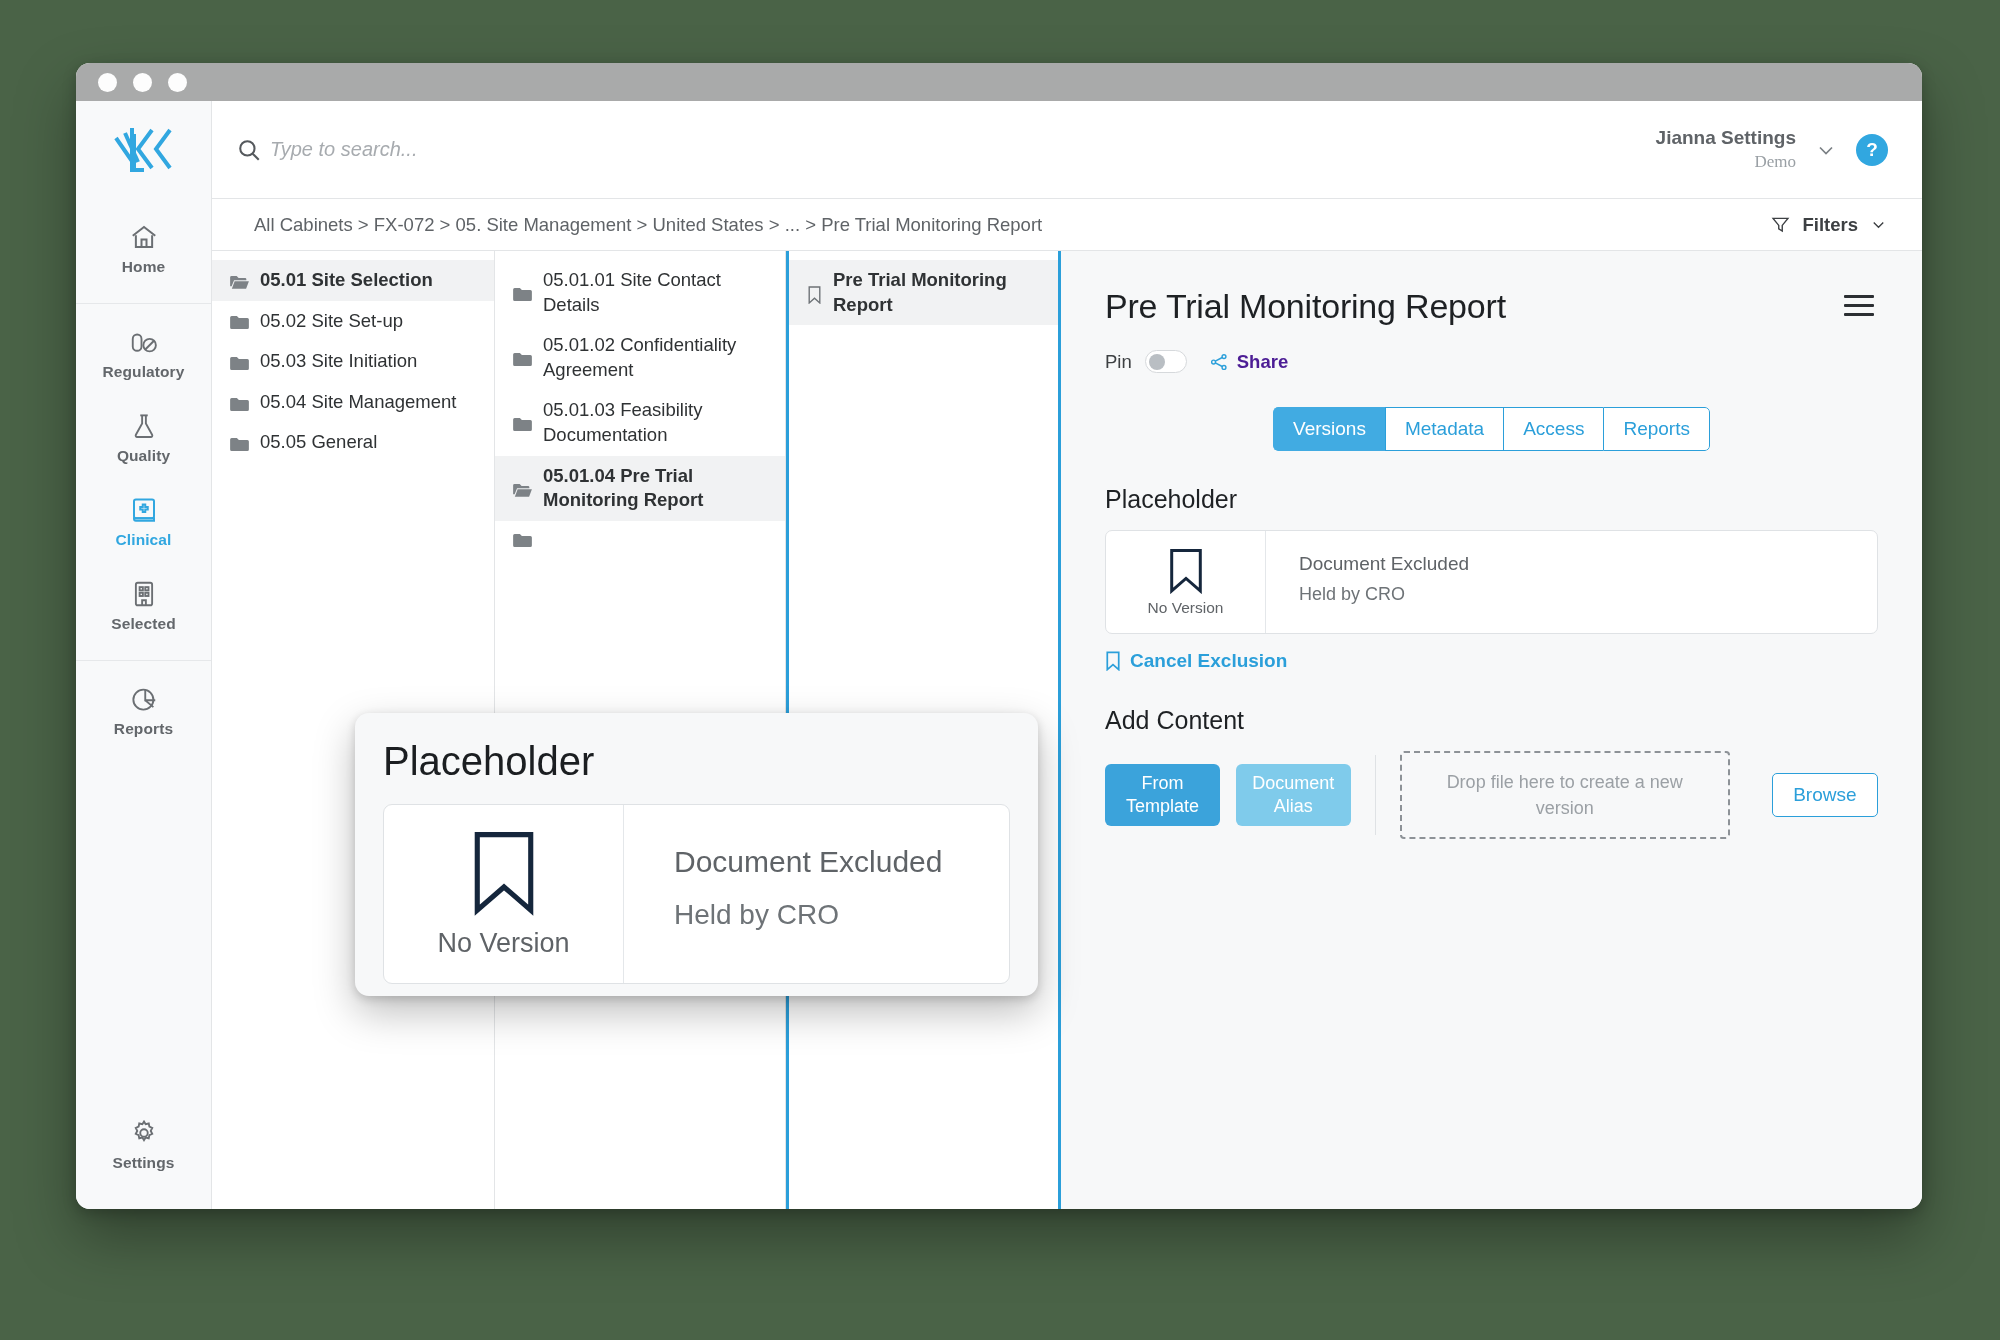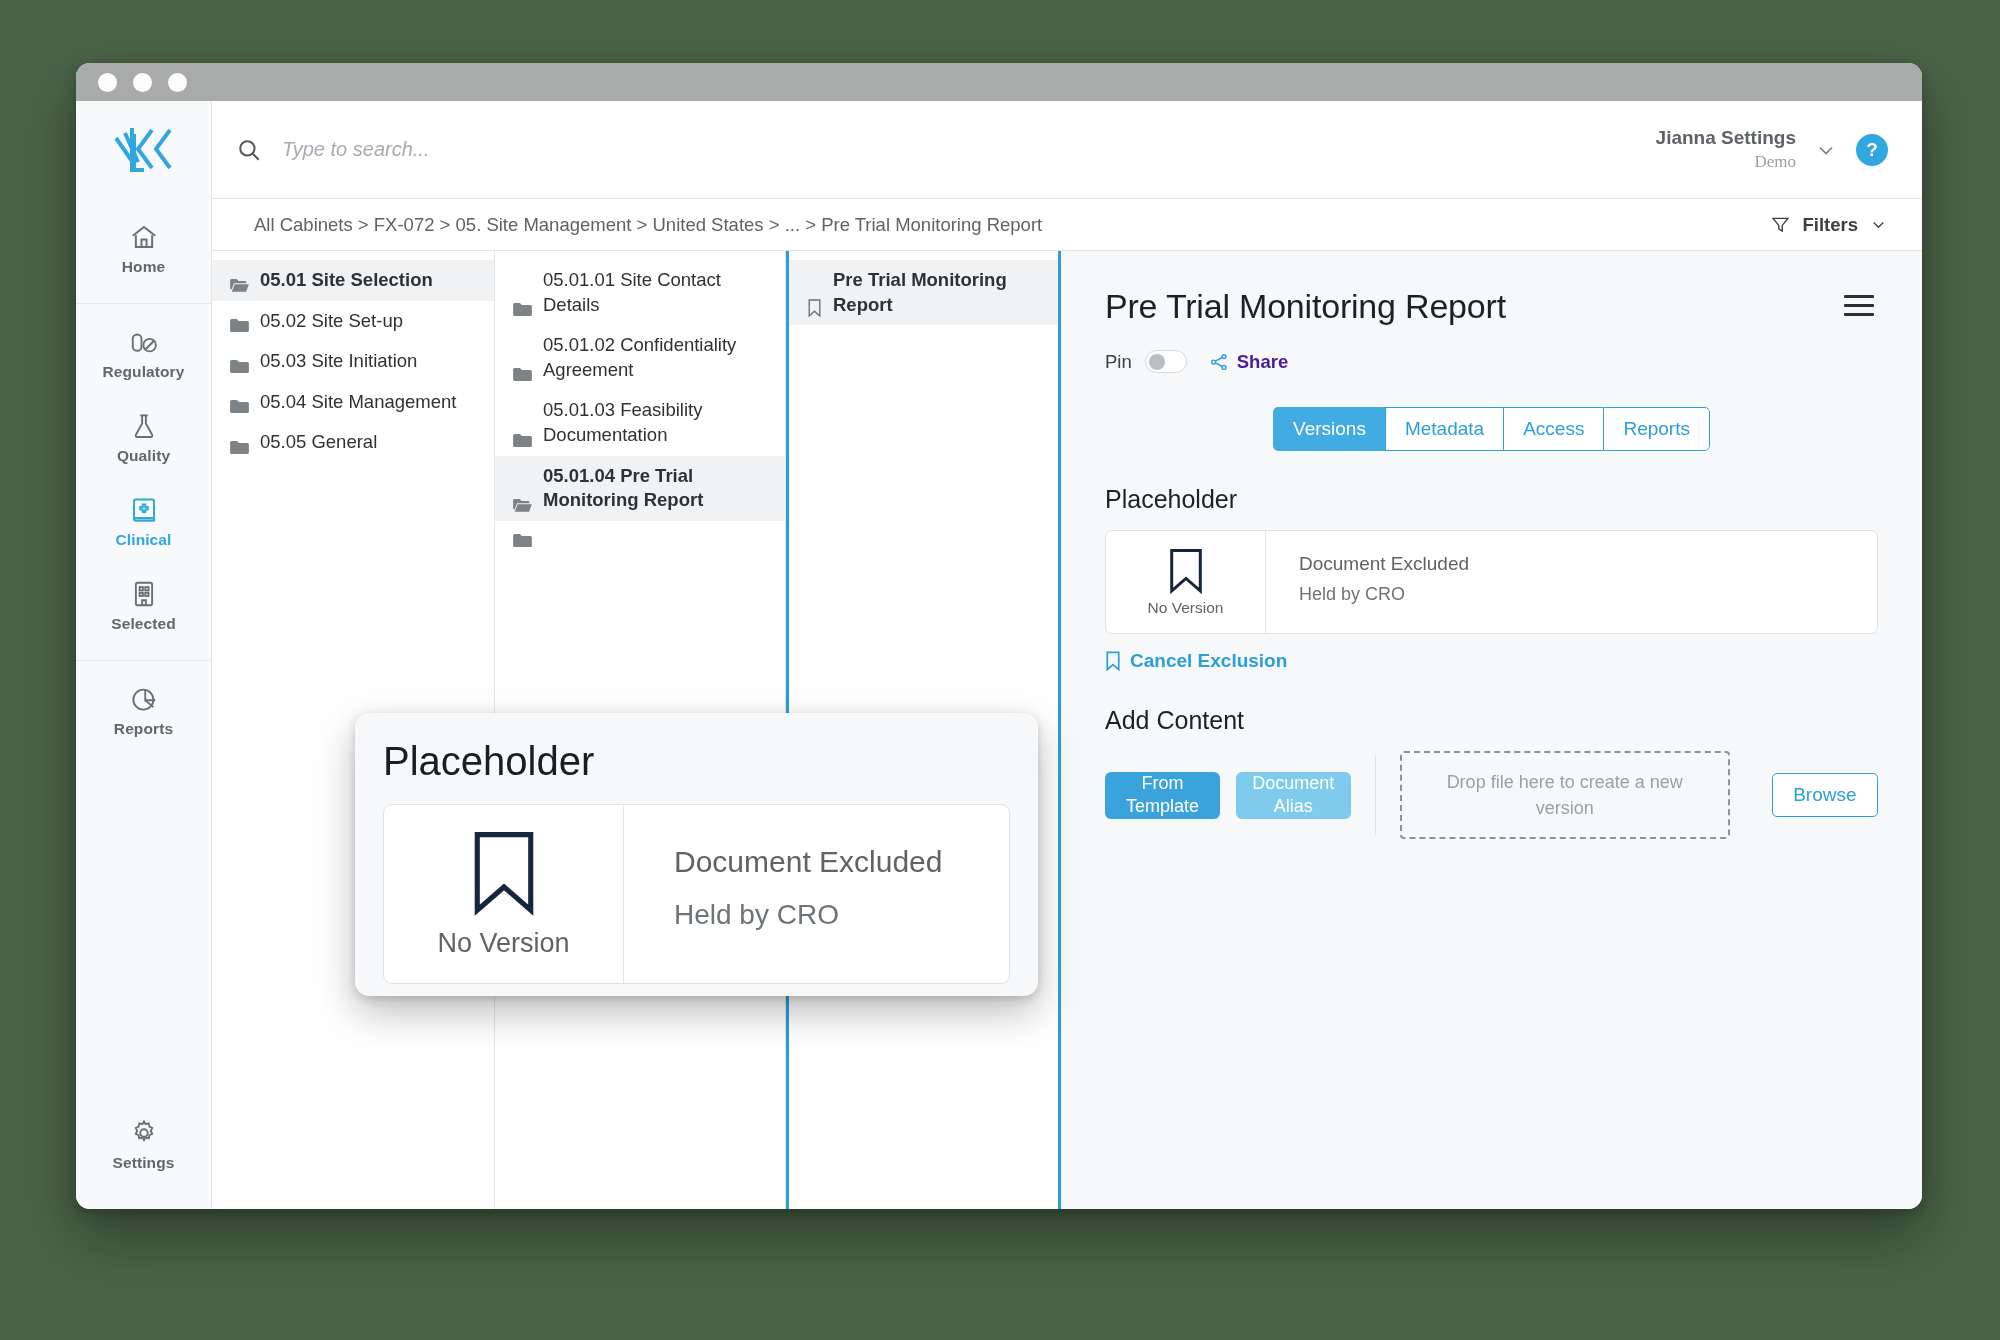--- a/index.html
+++ b/index.html
@@ -81,21 +81,21 @@
   .main { flex: 1 1 auto; display: flex; flex-direction: column; min-width: 0; }
 
   .topbar {
     height: 98px;
     display: flex; align-items: center;
     border-bottom: 1px solid #e3e5e7;
     background: #fff;
     padding: 0 34px 0 24px;
     flex: 0 0 98px;
   }
-  .search-box { display: flex; gap: 20px; flex: 1 1 auto; }
+  .search-box { display: flex; gap: 8px; flex: 1 1 auto; }
   .search-input {
     border: none; outline: none;
     font-size: 20px;
     font-style: italic;
     color: #9b9fa3;
     font-family: "Liberation Sans", sans-serif;
     width: 420px;
     background: transparent;
   }
   .search-input::placeholder { color: #a7abaf; font-style: italic; }
@@ -133,21 +133,21 @@
   }
   .col-1 { width: 283px; flex: 0 0 283px; }
   .col-2 { width: 291px; flex: 0 0 291px; }
   .col-3 {
     width: 275px; flex: 0 0 275px;
     border-left: 3px solid #2b9fda;
     border-right: 3px solid #2b9fda;
     padding-top: 9px;
   }
   .node {
-    display: flex; align-items: flex-end;
+    display: flex; align-items: center;
     gap: 11px;
     padding: 8px 16px 8px 18px;
     cursor: pointer;
   }
   .node.sel { background: #f1f2f3; }
   .node-label {
     font-size: 18.5px;
     color: #2f3234;
     line-height: 1.33;
   }
@@ -224,21 +224,21 @@
   .ph-noversion { font-size: 15.5px; color: #5f6367; }
   .ph-right { padding: 22px 0 0 33px; display: flex; flex-direction: column; gap: 9px; }
   .ph-excluded { font-size: 19px; color: #5f6367; }
   .ph-held { font-size: 18px; color: #6e7377; }
 
   .cancel-row { display: flex; align-items: center; gap: 9px; margin-top: 16px; cursor: pointer; }
   .cancel-label { font-size: 19px; color: #2b9fda; font-weight: 700; }
 
   .add-row { display: flex; align-items: center; gap: 0; margin-top: 12px; }
   .btn-tpl, .btn-alias {
-    width: 130px; height: 47px;
+    width: 130px; height: 62px;
     border-radius: 6px; border: none;
     color: #fff; font-size: 18px;
     font-family: "Liberation Sans", sans-serif;
     line-height: 1.3;
     cursor: pointer;
   }
   .btn-tpl { background: #3ba3db; }
   .btn-alias { background: #7fcbeb; margin-left: 16px; }
   .vdiv { width: 1px; height: 80px; background: #dfe2e5; margin: 0 24px; }
   .dropzone {

